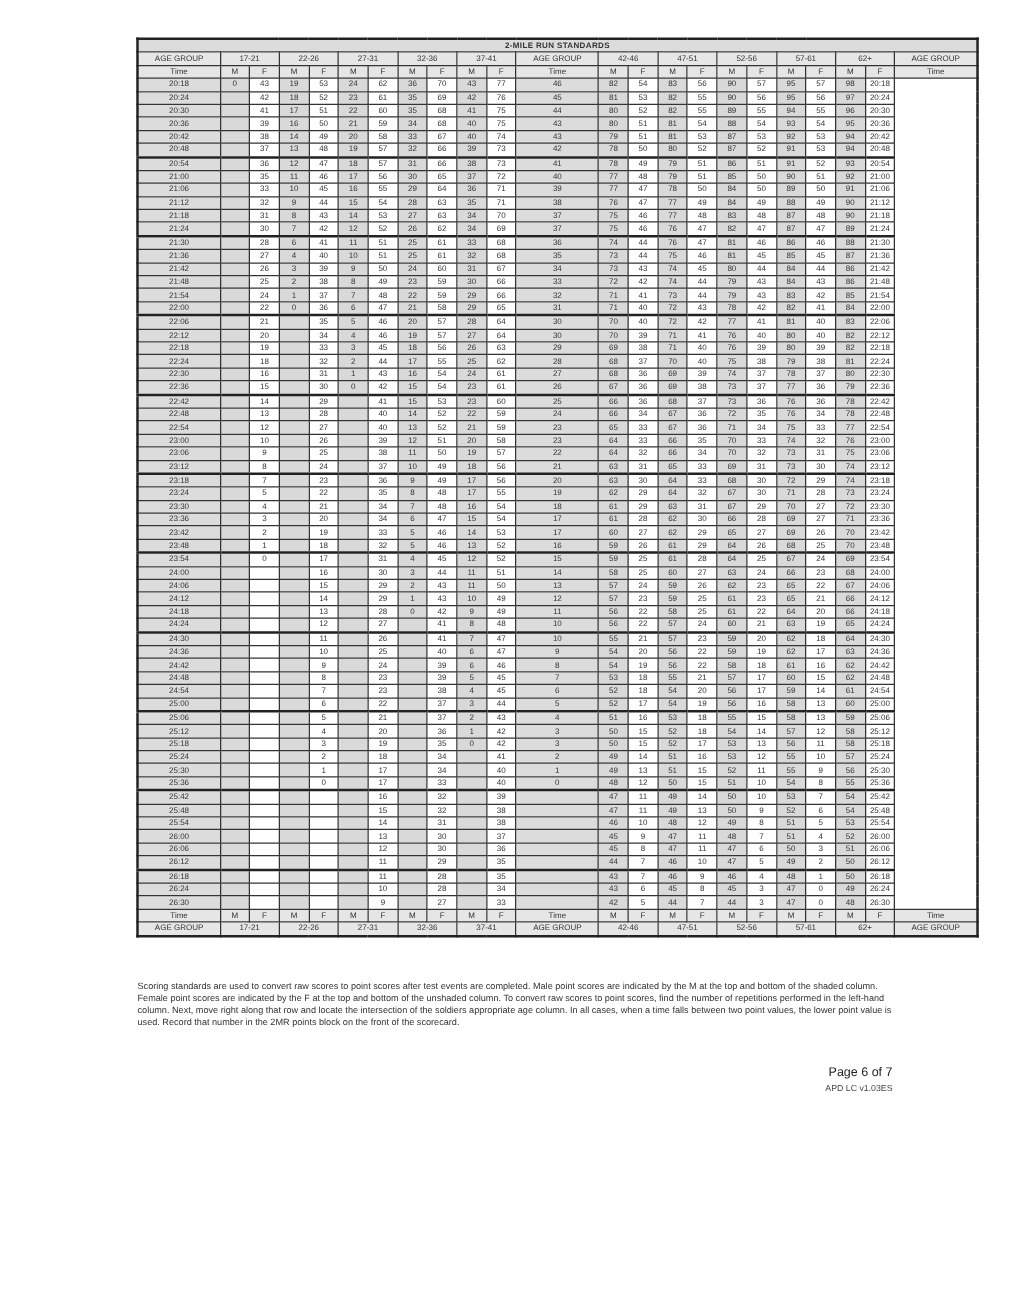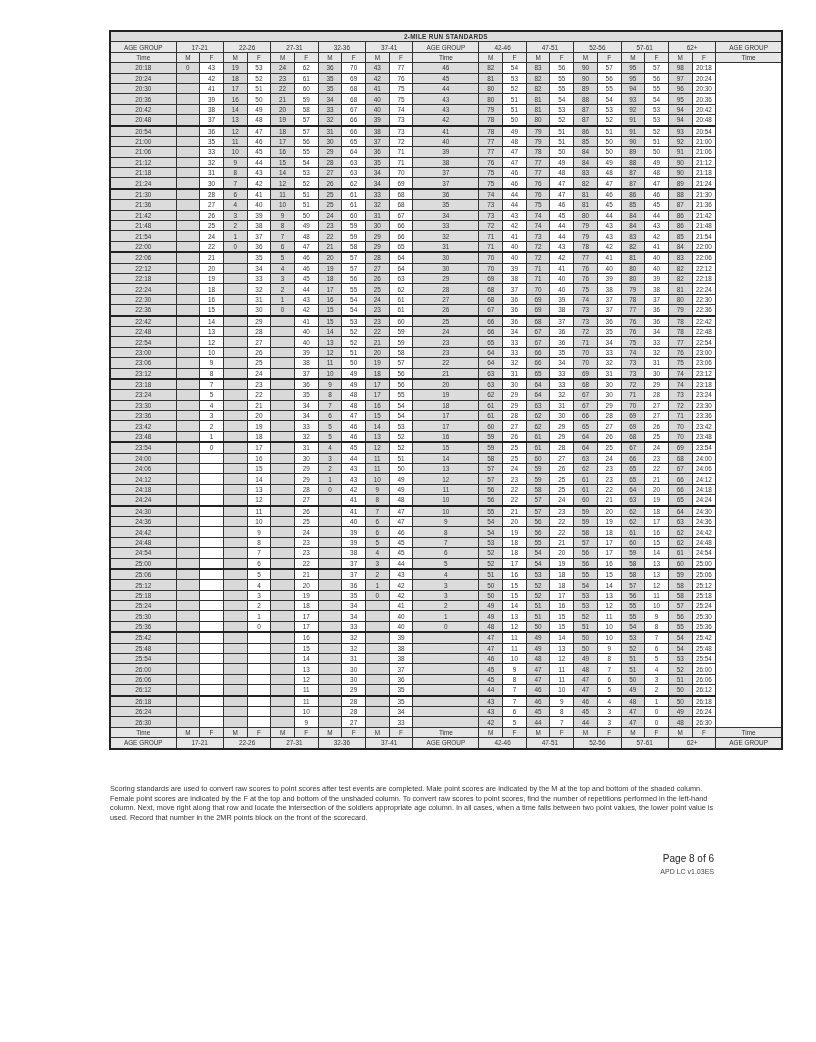--- a/index.html
+++ b/index.html
@@ -1648,14 +1648,14 @@
         <td colspan="2" class="hdr sep">52-56</td>
         <td colspan="2" class="hdr sep">57-61</td>
         <td colspan="2" class="hdr sep">62+</td>
         <td class="hdr sep">AGE GROUP</td>
       </tr>
     </tfoot>
   </table>
 </div>
 
 <div class="note">Scoring standards are used to convert raw scores to point scores after test events are completed.  Male point scores are indicated by the M at the top and bottom of the shaded column.  Female point scores are indicated by the F at the top and bottom of the unshaded column.  To convert raw scores to point scores, find the number of repetitions performed in the left-hand column.  Next, move right along that row and locate the intersection of the soldiers appropriate age column.  In all cases, when a time falls between two point values, the lower point value is used.  Record that number in the 2MR points block on the front of the scorecard.</div>
-<div class="page">Page 8 of 6</div>
+<div class="page">Page 6 of 7</div>
 <div class="ver">APD LC v1.03ES</div>
 
 </body></html>

